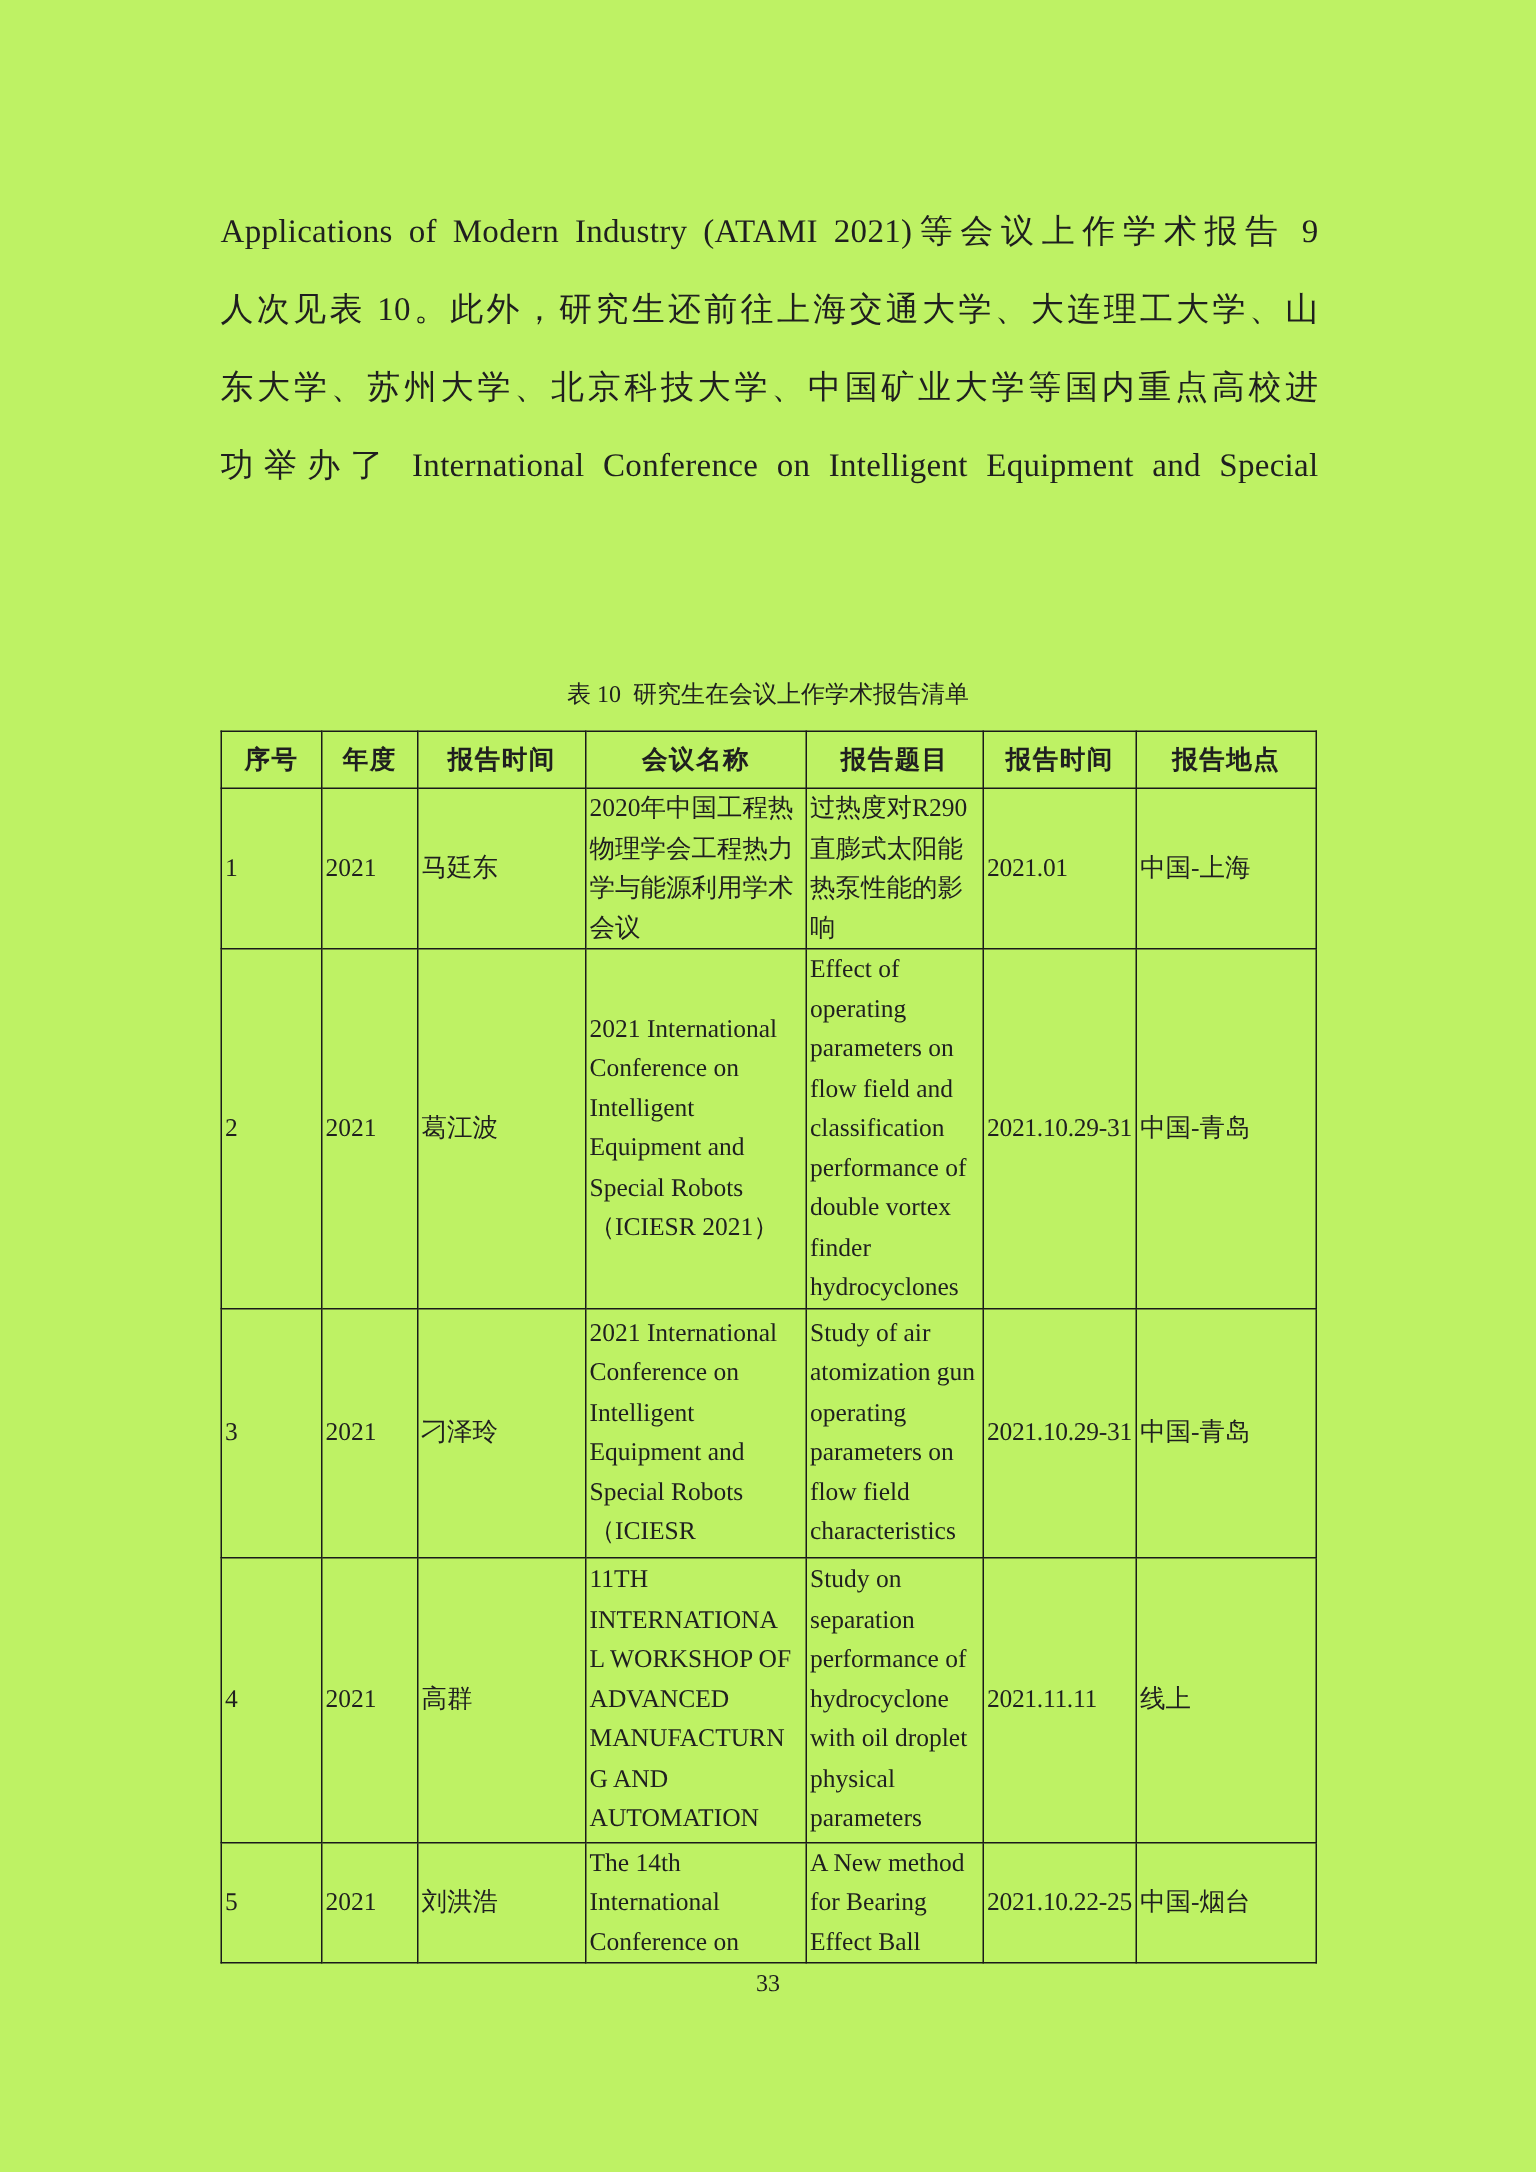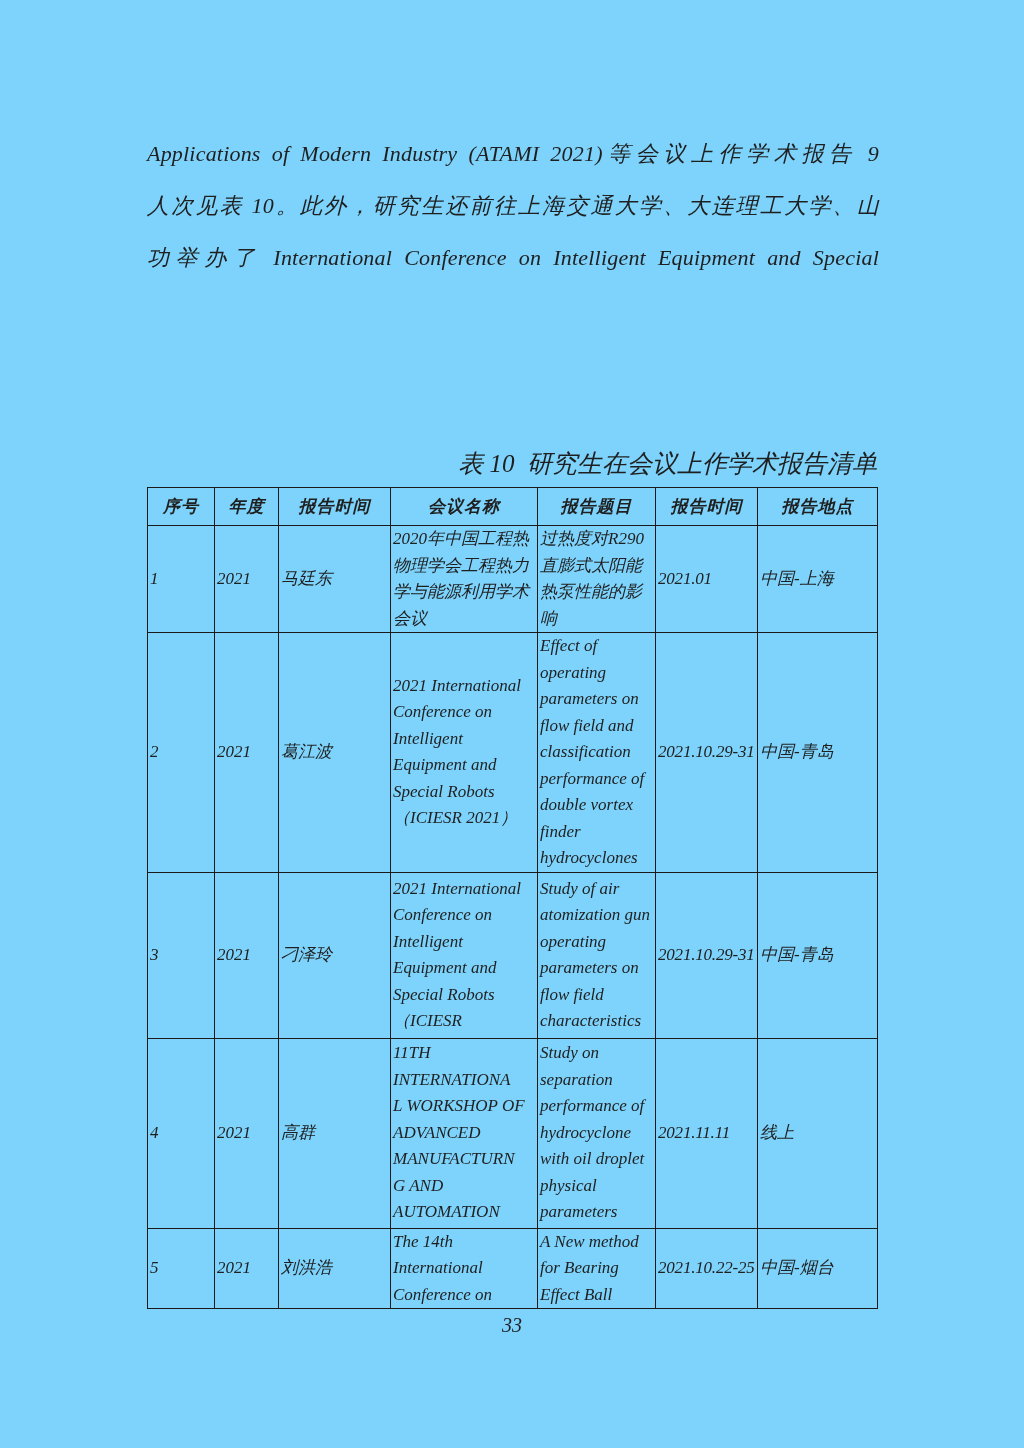--- a/index.html
+++ b/index.html
@@ -4,42 +4,42 @@
 <style>
   * { margin: 0; padding: 0; box-sizing: border-box; }
   html, body { background: #ffffff; }
   body {
     width: 1024px; height: 1448px;
     position: relative;
     font-family: "Liberation Serif", "DejaVu Serif", serif;
     color: #1f1f1f;
     overflow: hidden;
   }
-  .page { position: absolute; inset: 0; background: #7dd3fc; font-style: italic; }
+  .page { position: absolute; inset: 0; background: #bef264; }
 
   
   .paragraph {
     position: absolute;
     left: 147px; top: 128px; width: 732px;
   }
   .pline {
     font-size: 22px;
     line-height: 52px;
     height: 52px;
     white-space: pre-wrap;
     letter-spacing: 0.2px;
   }
   .pline.just { text-align: justify; text-align-last: justify; }
 
   
   .caption {
     position: absolute;
     left: 147px; top: 449px; width: 730px;
-    text-align: right;
-    font-size: 25px;
+    text-align: center;
+    font-size: 16px;
     line-height: 30px;
     white-space: pre-wrap;
   }
 
   
   table.report-table {
     position: absolute;
     left: 147px; top: 487px;
     width: 730px;
     border-collapse: collapse;
@@ -69,31 +69,32 @@
   tr.r4 { height: 190px; }
   tr.r5 { height: 80px; }
   td.top { vertical-align: top; }
   td.c-time { white-space: nowrap; font-size: 16px; letter-spacing: -0.2px; }
 
   
   .pagenum {
     position: absolute;
     left: 0; top: 1314px; width: 1024px;
     text-align: center;
-    font-size: 20px;
+    font-size: 16px;
   }
 </style>
 </head>
 <body>
 
 <div class="page">
 
   <div class="paragraph">
     <div class="pline just">Applications of Modern Industry (ATAMI 2021)等会议上作学术报告 9</div>
     <div class="pline just">人次见表 10。此外，研究生还前往上海交通大学、大连理工大学、山</div>
+    <div class="pline just">东大学、苏州大学、北京科技大学、中国矿业大学等国内重点高校进</div>
     <div class="pline just">功举办了 International Conference on Intelligent Equipment and Special</div>
   </div>
 
   <div class="caption">表 10  研究生在会议上作学术报告清单</div>
 
   <table class="report-table">
     <colgroup>
       <col style="width:67px">
       <col style="width:64px">
       <col style="width:112px">

